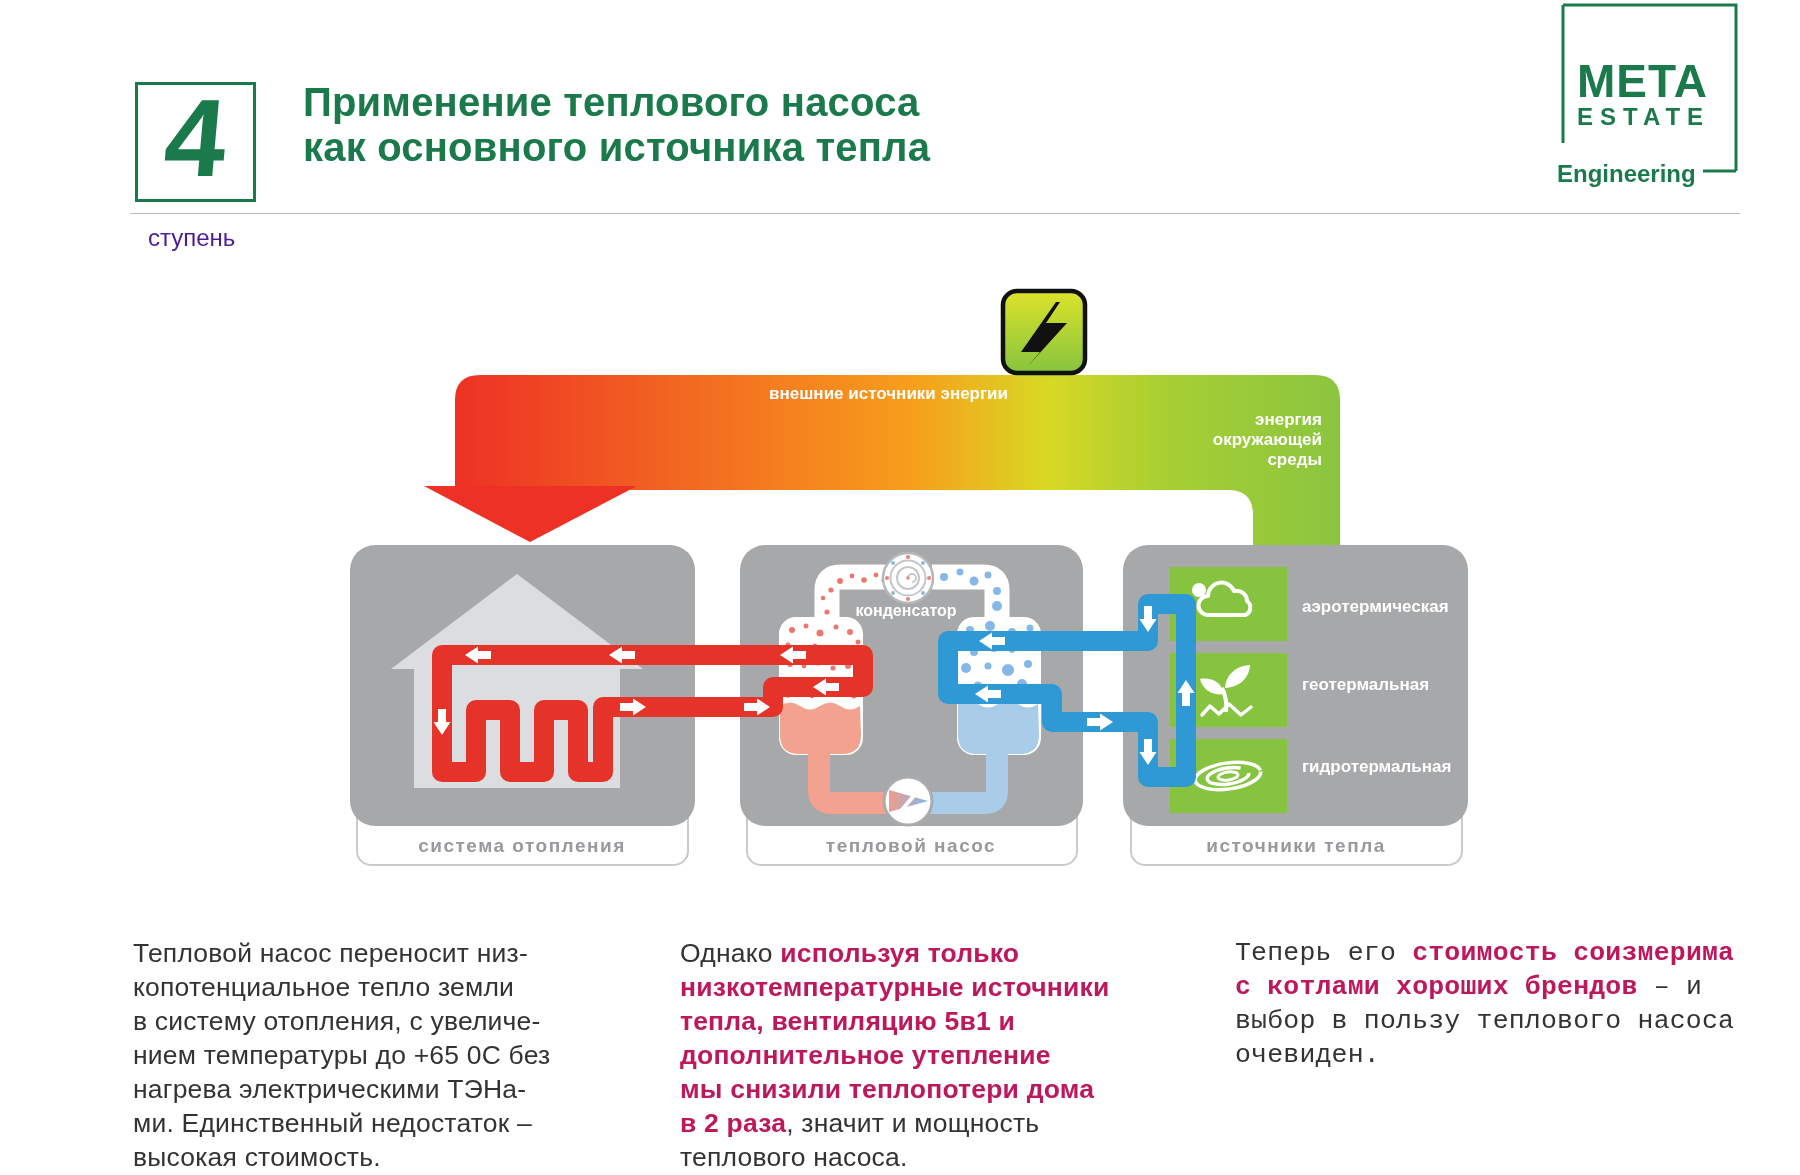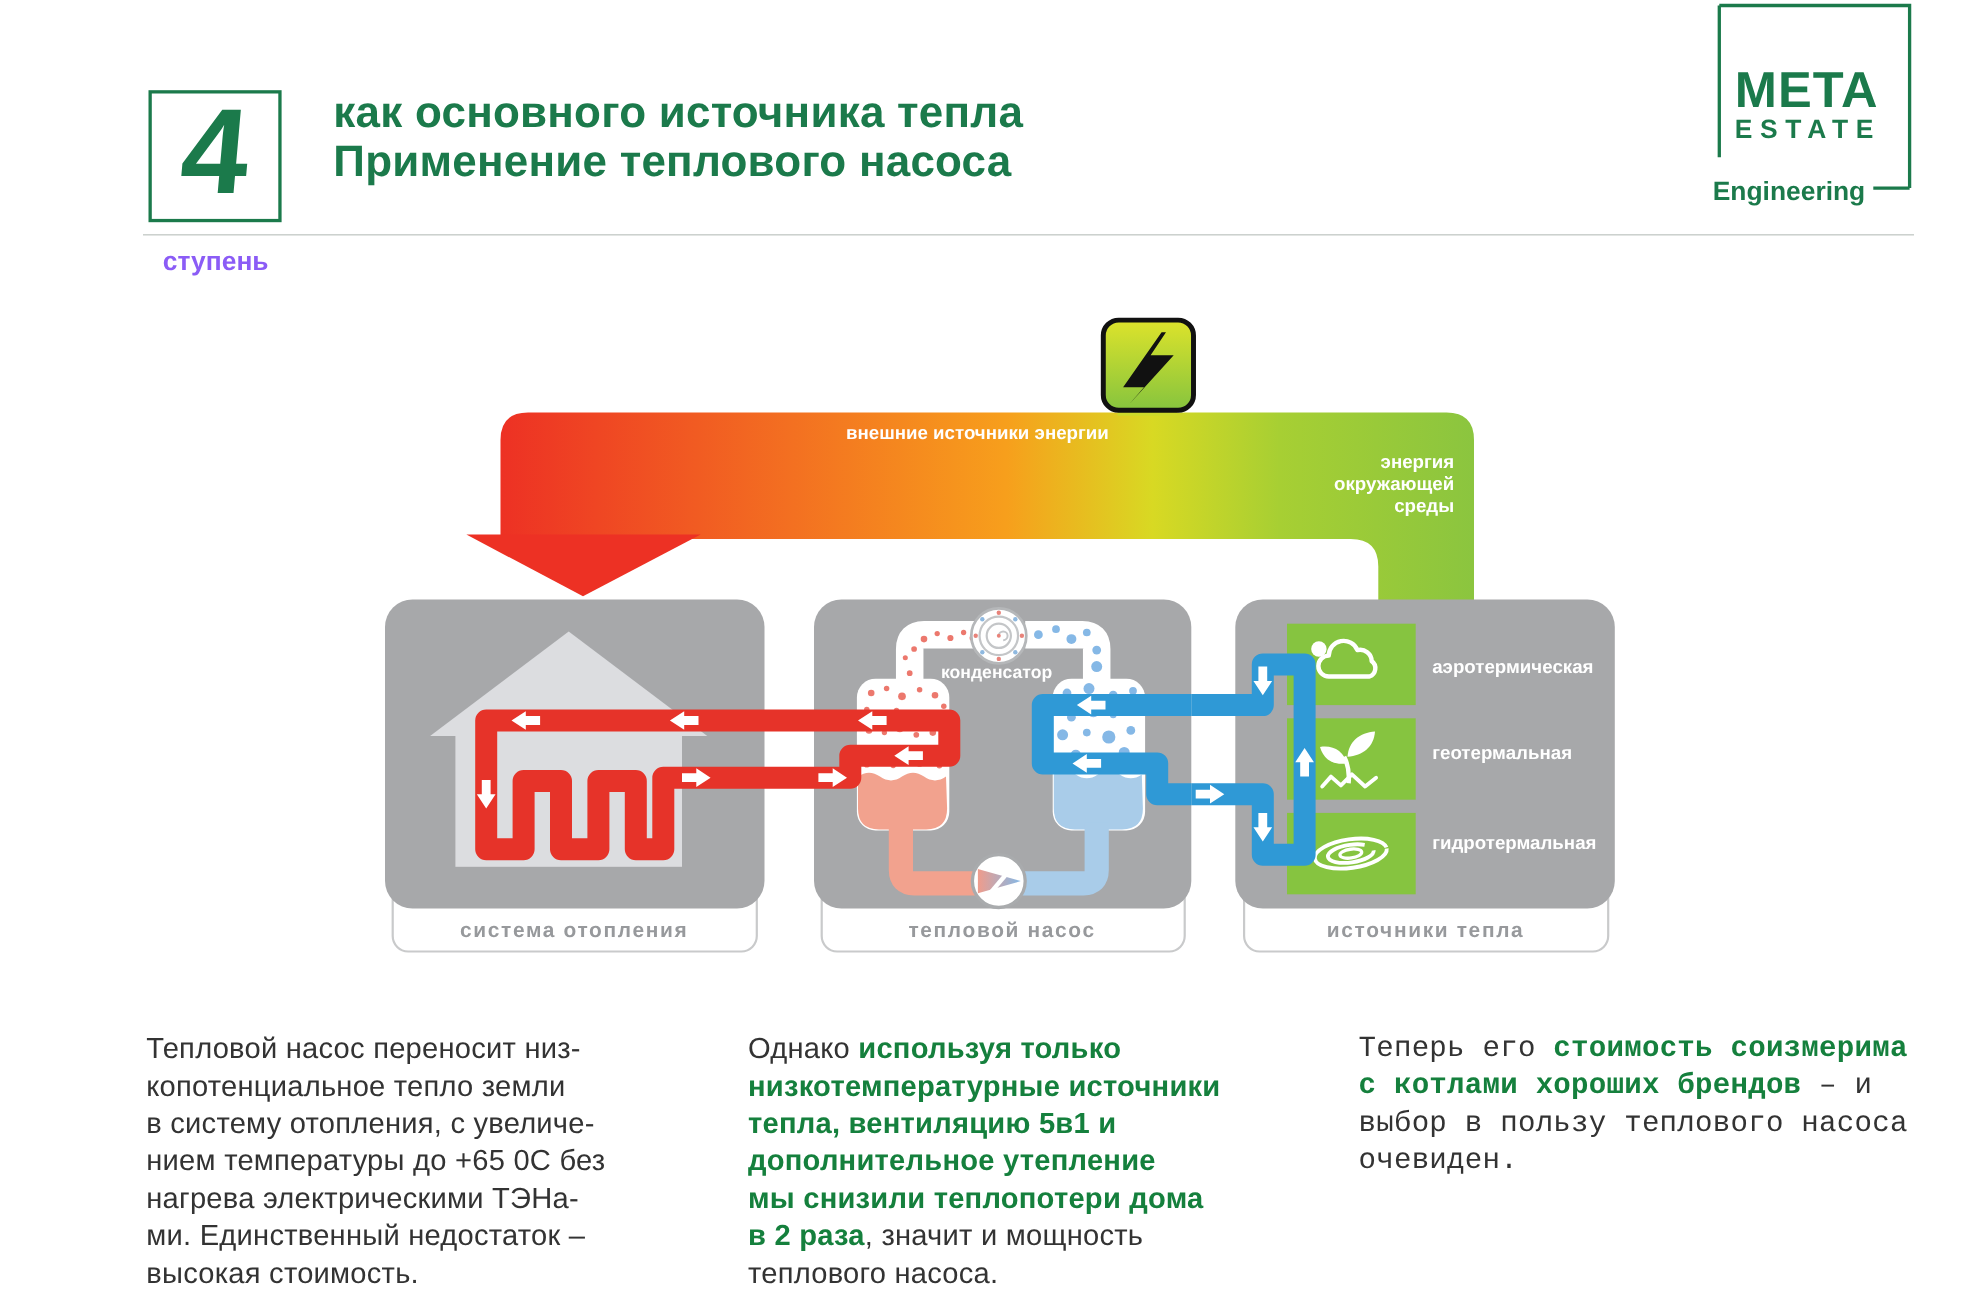--- a/index.html
+++ b/index.html
@@ -15,26 +15,26 @@
   }
   .step-num{
     font-size:110px;font-weight:bold;color:#1b7a4b;line-height:1;
     transform:skewX(-5deg);margin-top:-8px;
   }
   .page-title{
     position:absolute;left:303px;top:80px;font-size:40px;font-weight:bold;
     color:#1b7a4b;line-height:45px;letter-spacing:0.2px;
   }
   .divider{position:absolute;left:130px;top:213px;width:1610px;height:0;border-top:1.5px solid #b7beb9;}
-  .step-caption{position:absolute;left:148px;top:224px;font-size:24px;color:#8b5cf6;font-weight:bold;}
+  .step-caption{position:absolute;left:148px;top:224px;font-size:24px;color:#4c1d95;}
   .col{
     position:absolute;top:936px;font-size:26.5px;line-height:34px;color:#333333;
     white-space:pre-line;letter-spacing:0.2px;
   }
-  .col .b{font-weight:bold;color:#15803d;}
+  .col .b{font-weight:bold;color:#be185d;}
   .col-1{left:133px;width:505px;}
   .col-2{left:680px;width:515px;}
   .col-3{left:1235px;width:560px;font-family:Liberation Mono, monospace;}
   svg text{font-family:"Liberation Sans",sans-serif;}
 </style>
 </head>
 <body>
 
 <div class="slide">
 
@@ -255,22 +255,22 @@
       <text x="1577" y="97" font-size="46" font-weight="bold" fill="#1b7a4b" letter-spacing="1">META</text>
       <text x="1577" y="125" font-size="24" font-weight="bold" fill="#1b7a4b" letter-spacing="7">ESTATE</text>
       <text x="1557" y="182" font-size="24" font-weight="bold" fill="#1b7a4b">Engineering</text>
     </g>
   </svg>
 
   <div class="step-box">
     <div class="step-num">4</div>
   </div>
   <div class="page-title">
+    <div>Применение теплового насоса</div>
     <div>как основного источника тепла</div>
-    <div>Применение теплового насоса</div>
   </div>
   <div class="divider"></div>
   <div class="step-caption">ступень</div>
 
   <div class="col col-1"><span>Тепловой насос переносит низ-
 копотенциальное тепло земли
 в систему отопления, с увеличе-
 нием температуры до +65 0С без
 нагрева электрическими ТЭНа-
 ми.  Единственный недостаток –

